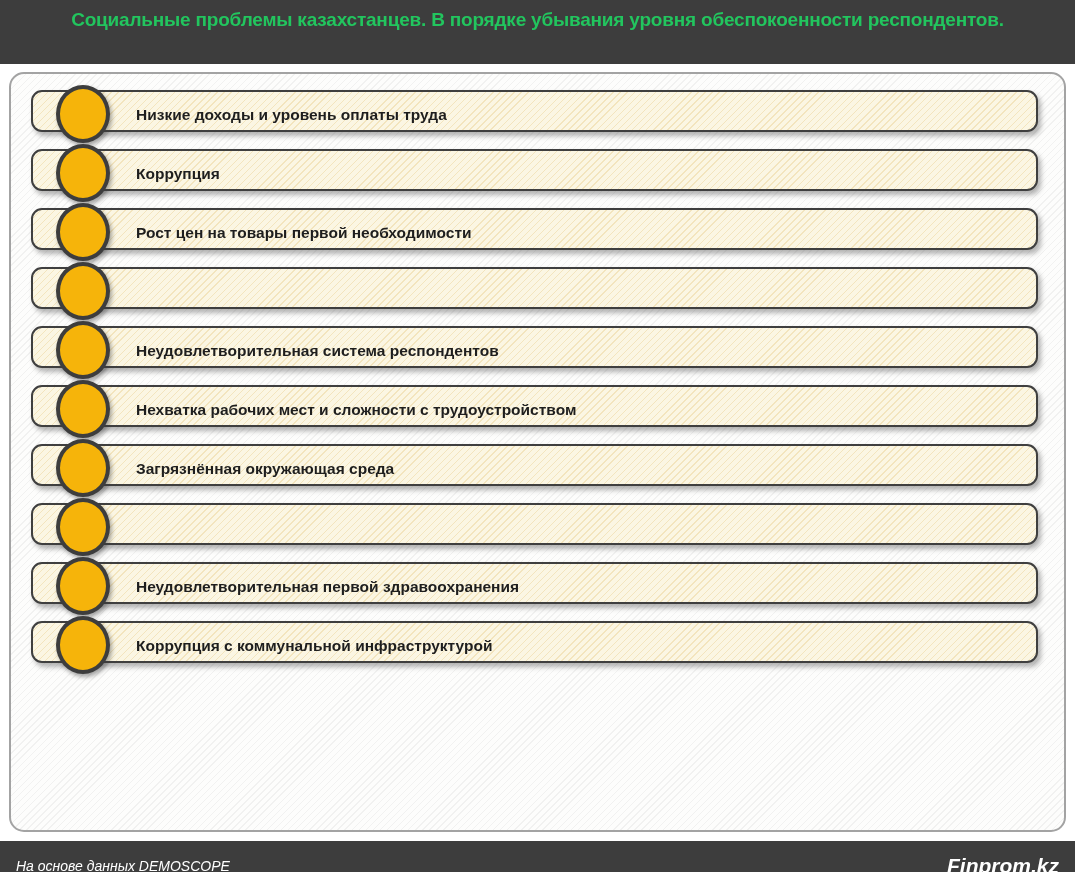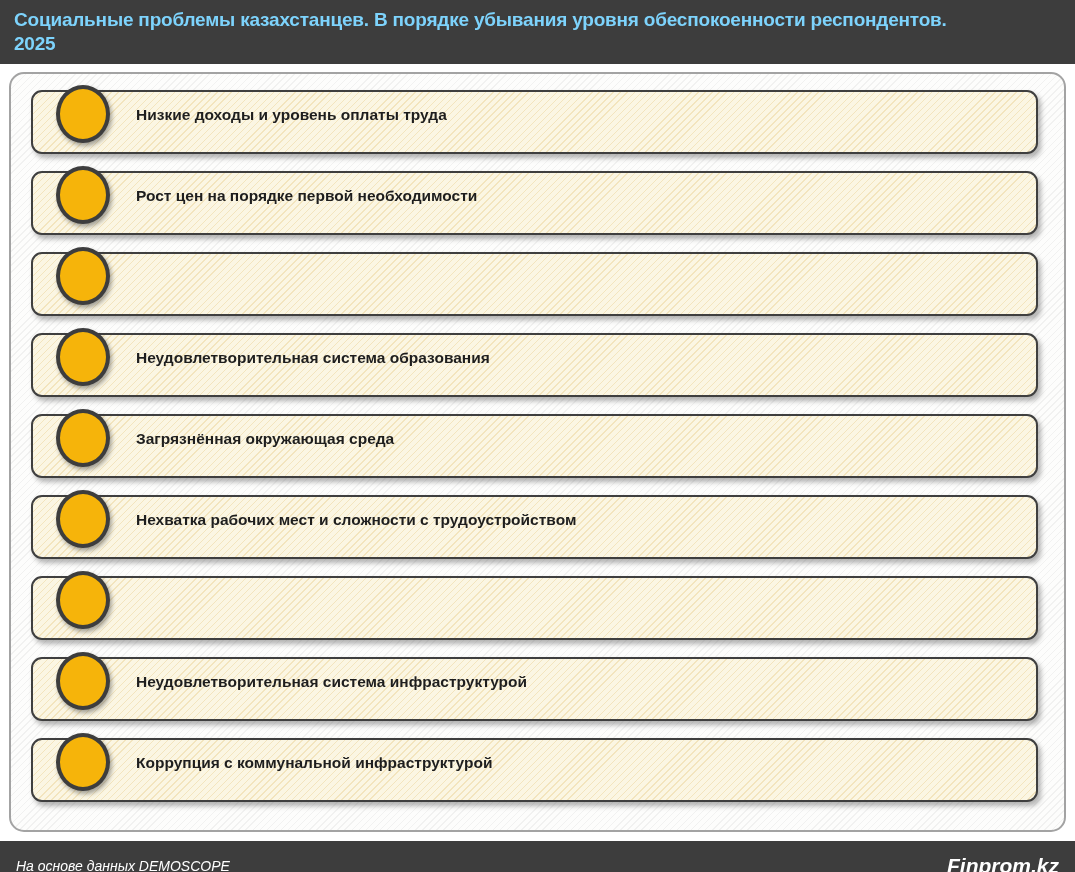--- a/index.html
+++ b/index.html
@@ -8,24 +8,25 @@
     background: #ffffff;
     width: 1075px;
     height: 872px;
     overflow: hidden;
     font-family: "Liberation Sans", sans-serif;
   }
 
   
   .header {
     background: #3d3d3d;
-    color: #7dd3fc;
+    color: #22c55e;
     padding: 8px 14px 8px 14px;
     box-sizing: border-box;
     min-height: 64px;
+    text-align: center;
   }
   .header .title-line {
     display: block;
     font-weight: bold;
     font-size: 19px;
     line-height: 24px;
     letter-spacing: -0.2px;
   }
 
   
@@ -41,21 +42,21 @@
       rgba(140,140,140,0.10) 0px, rgba(140,140,140,0.10) 1px,
       transparent 1px, transparent 5px
     );
     padding: 16px 10px 0 10px;
     overflow: visible;
   }
 
   
   .row {
     position: relative;
-    height: 64px;
+    height: 42px;
     margin: 0 16px 17px 10px;
     border: 2px solid #3f3f3f;
     border-radius: 11px;
     box-sizing: border-box;
     background-color: #fbf6e3;
     background-image: repeating-linear-gradient(
       135deg,
       rgba(228,196,120,0.35) 0px, rgba(228,196,120,0.35) 1px,
       transparent 1px, transparent 5px
     );
@@ -106,53 +107,56 @@
     font-style: italic;
     font-weight: bold;
     font-size: 21px;
   }
 </style>
 </head>
 <body>
 
 <div class="header">
   <span class="title-line">Социальные проблемы казахстанцев. В порядке убывания уровня обеспокоенности респондентов.</span>
-  <span class="title-line">2025</span>
 </div>
 
 <div class="panel">
   <div class="row">
     <span class="bullet"></span>
     <span class="label">Низкие доходы и уровень оплаты труда</span>
   </div>
   <div class="row">
     <span class="bullet"></span>
-    <span class="label">Рост цен на порядке первой необходимости</span>
+    <span class="label">Коррупция</span>
+  </div>
+  <div class="row">
+    <span class="bullet"></span>
+    <span class="label">Рост цен на товары первой необходимости</span>
   </div>
   <div class="row">
     <span class="bullet"></span>
   </div>
   <div class="row">
     <span class="bullet"></span>
-    <span class="label">Неудовлетворительная система образования</span>
+    <span class="label">Неудовлетворительная система респондентов</span>
+  </div>
+  <div class="row">
+    <span class="bullet"></span>
+    <span class="label">Нехватка рабочих мест и сложности с трудоустройством</span>
   </div>
   <div class="row">
     <span class="bullet"></span>
     <span class="label">Загрязнённая окружающая среда</span>
   </div>
   <div class="row">
     <span class="bullet"></span>
-    <span class="label">Нехватка рабочих мест и сложности с трудоустройством</span>
   </div>
   <div class="row">
     <span class="bullet"></span>
-  </div>
-  <div class="row">
-    <span class="bullet"></span>
-    <span class="label">Неудовлетворительная система инфраструктурой</span>
+    <span class="label">Неудовлетворительная первой здравоохранения</span>
   </div>
   <div class="row">
     <span class="bullet"></span>
     <span class="label">Коррупция с коммунальной инфраструктурой</span>
   </div>
 </div>
 
 <div class="footer">
   <span class="source">На основе данных DEMOSCOPE</span>
   <span class="brand">Finprom.kz</span>

